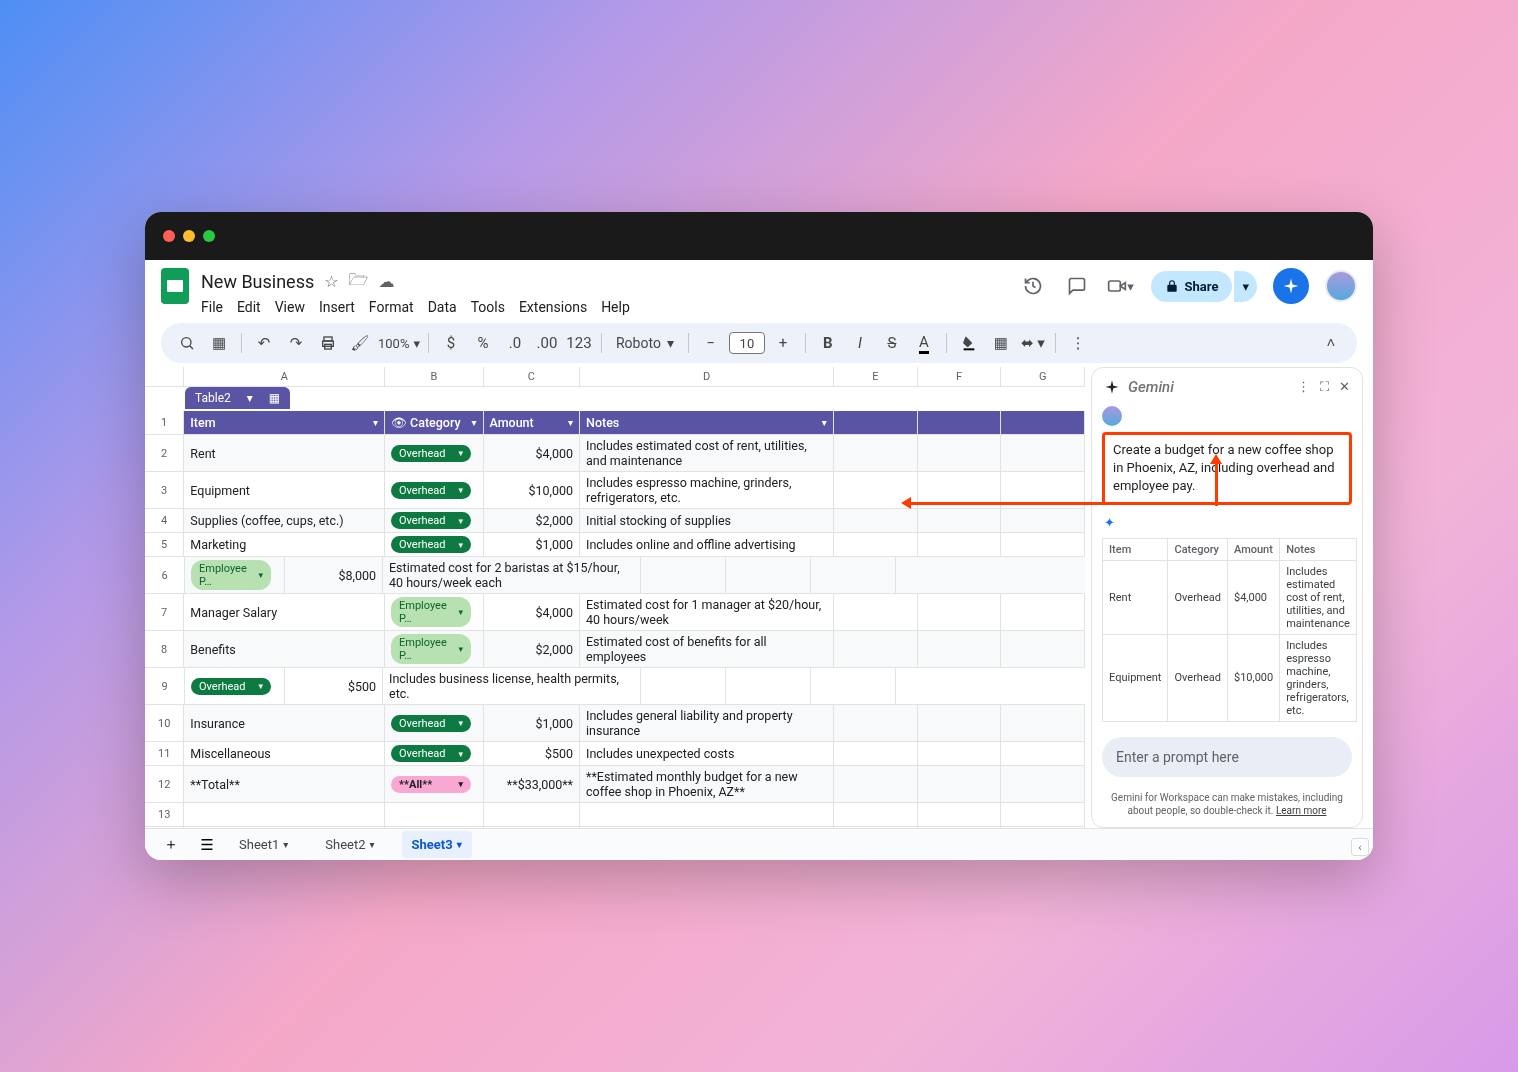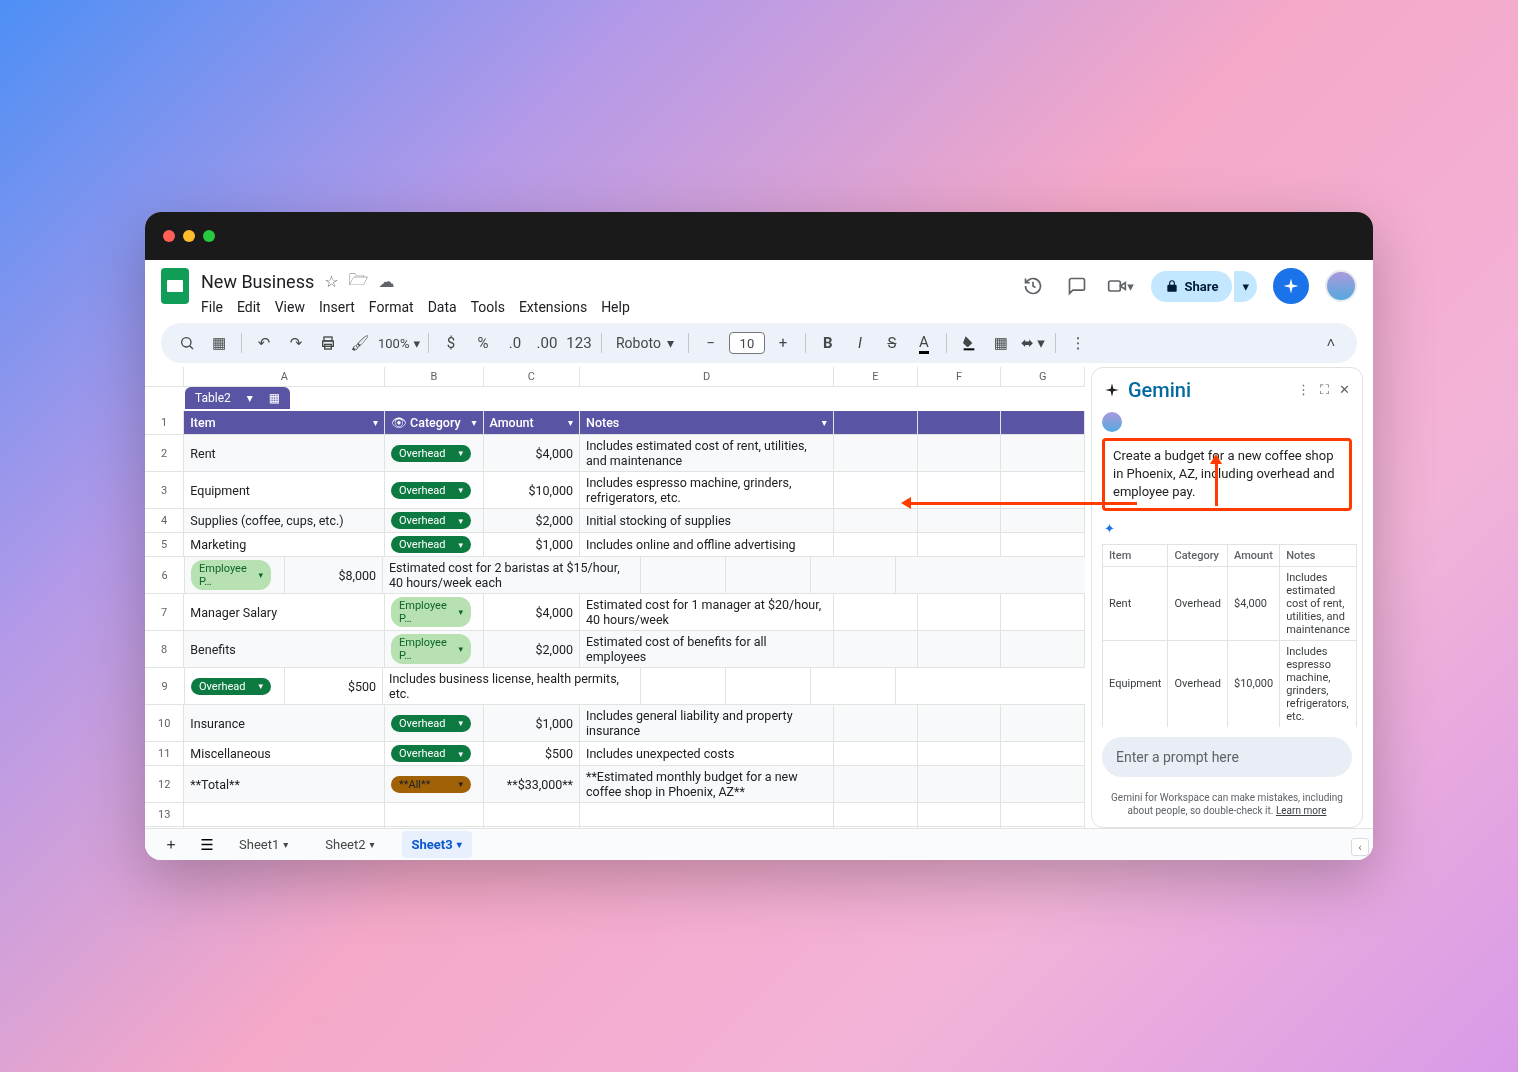--- a/index.html
+++ b/index.html
@@ -134,35 +134,35 @@
     border-radius: 12px;
     padding: 2px 8px;
     font-size: 11px;
     display: inline-flex; align-items: center; gap: 4px;
     color: #fff;
     width: 80px;
     justify-content: space-between;
   }
   .chip.overhead { background: #0d7a42; }
   .chip.emp { background: #b7e1b0; color: #0d652d; }
-  .chip.all { background: #a16207; color: #202124; font-weight: normal; }
+  .chip.all { background: #f9a8d4; color: #202124; font-weight: bold; }
   .chip .car { font-size: 9px; }
   .hdr-cell-dd { margin-left: auto; font-size: 10px; }
   .row.striped:nth-child(even) { background: #f8f9fa; }
   .sidepanel {
     width: 272px;
     margin: 0 10px 0 6px;
     border: 1px solid #e1e3e1;
     border-radius: 12px;
     background: #fff;
     display: flex; flex-direction: column;
     position: relative;
   }
   .sp-hdr { display: flex; align-items: center; padding: 10px 12px; gap: 8px; }
-  .sp-title { font-size: 20px; font-weight: 500; color: #0369a1; }
+  .sp-title { font-size: 15px; font-weight: 500; color: #737373; font-style: italic; }
   .sp-right { margin-left: auto; display: flex; gap: 10px; color: #5f6368; }
   .sp-body { flex: 1; padding: 0 10px; overflow: hidden; position: relative; }
   .sp-avatar { width: 20px; height: 20px; border-radius: 50%; background: linear-gradient(#a9d,#5ad); margin-bottom: 6px; }
   .prompt-box {
     border: 3px solid #ff3b00;
     border-radius: 4px;
     padding: 6px 8px;
     font-size: 13px;
     color: #1f1f1f;
     line-height: 1.4;

